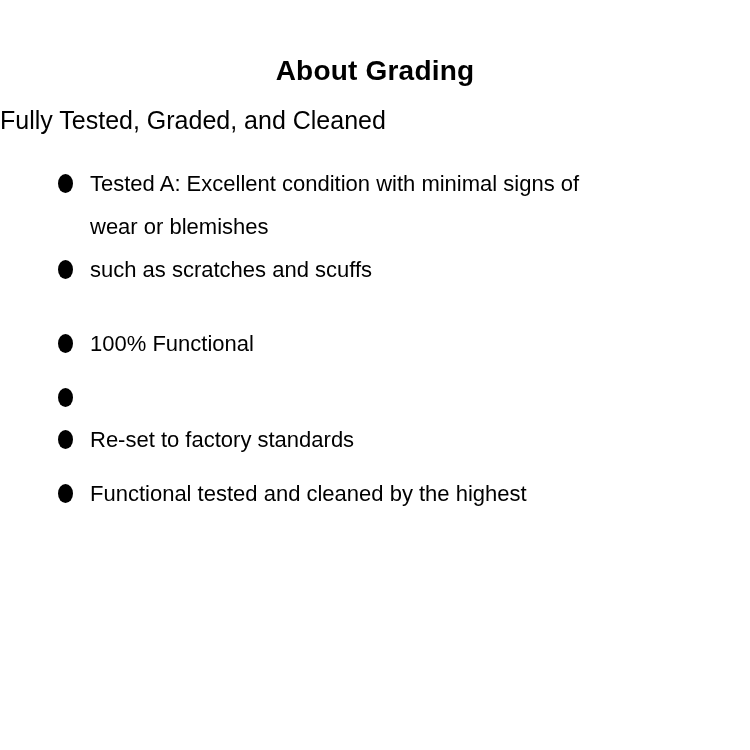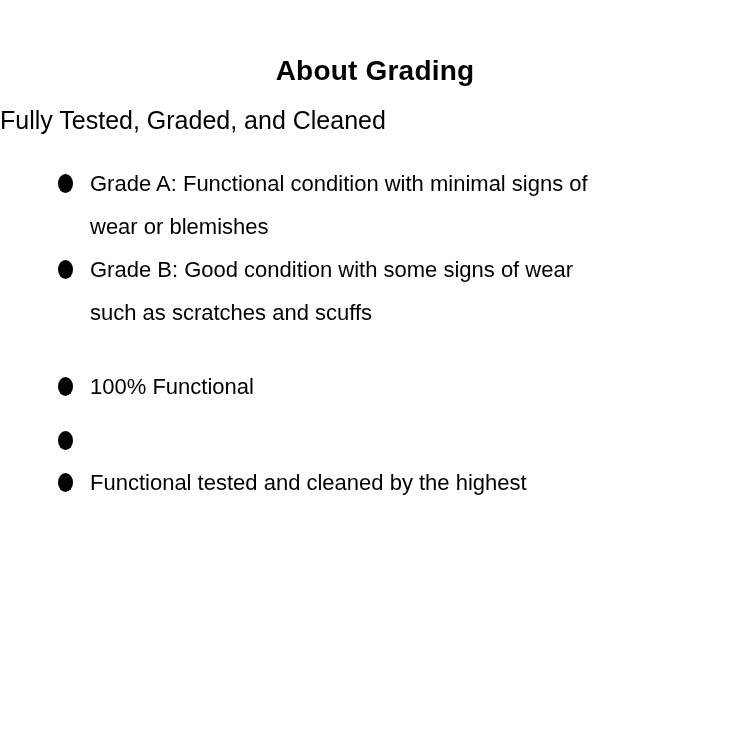--- a/index.html
+++ b/index.html
@@ -58,45 +58,50 @@
 <div class="page">
 
   <h2 class="heading heading-grading">About Grading</h2>
 
   <div class="subtitle">Fully Tested, Graded, and Cleaned</div>
 
   <ul class="list grade-list">
     <li class="item">
       <span class="bullet"></span>
       <span class="text">
-        <span class="line">Grade A: Functional condition with minimal signs of</span>
+        <span class="line">Tested A: Excellent condition with minimal signs of</span>
         <span class="line">wear or blemishes</span>
       </span>
     </li>
     <li class="item">
       <span class="bullet"></span>
       <span class="text">
-        <span class="line">Grade B: Good condition with some signs of wear</span>
         <span class="line">such as scratches and scuffs</span>
       </span>
     </li>
   </ul>
 
 
   <ul class="list function-list">
     <li class="item">
       <span class="bullet"></span>
       <span class="text">
         <span class="line">100% Functional</span>
       </span>
     </li>
     <li class="item">
       <span class="bullet"></span>
     </li>
     <li class="item">
       <span class="bullet"></span>
       <span class="text">
+        <span class="line">Re-set to factory standards</span>
+      </span>
+    </li>
+    <li class="item">
+      <span class="bullet"></span>
+      <span class="text">
         <span class="line">Functional tested and cleaned by the highest</span>
       </span>
     </li>
   </ul>
 
 </div>
 
 </body></html>

